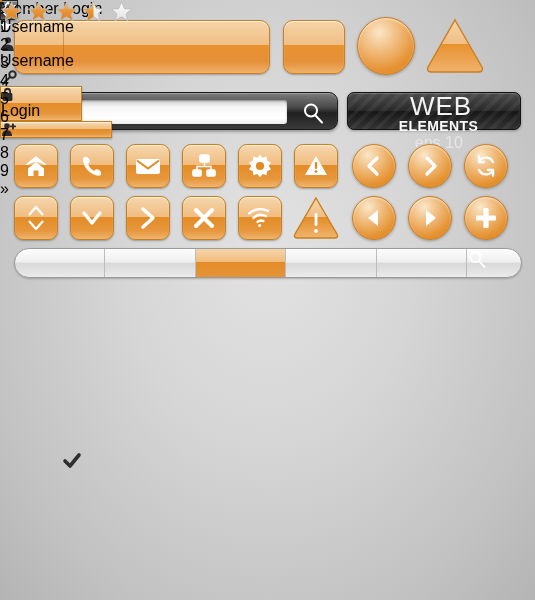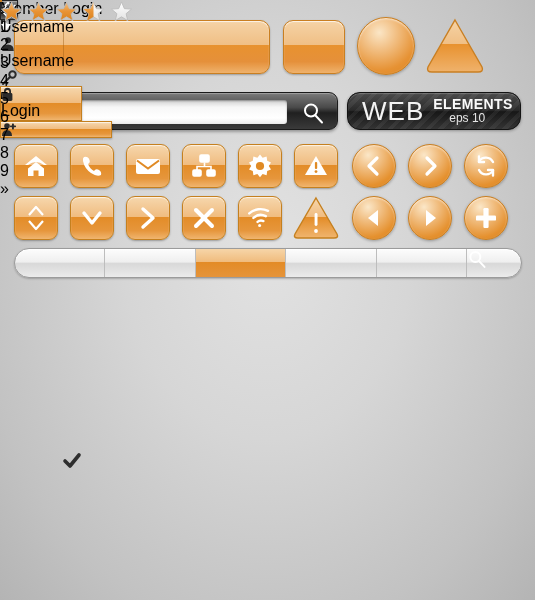--- a/index.html
+++ b/index.html
@@ -50,31 +50,31 @@
     border:1px solid #1a1a1a;
     box-shadow:inset 0 1px 1px rgba(255,255,255,.3), 0 2px 3px rgba(0,0,0,.3);}
   #search-input{position:absolute;left:16px;top:7px;width:256px;height:24px;border-radius:3px;
     background:linear-gradient(to bottom,#cfcfcf 0%,#f7f7f7 30%,#ffffff 75%,#ededed 100%);
     border:1px solid #8e8e8e;border:0;
     box-shadow:inset 0 1px 2px rgba(0,0,0,.35);
     font-family:"Liberation Sans",sans-serif;font-size:11px;color:#333;padding:0 6px;box-sizing:border-box;}
   #search-go{position:absolute;right:12px;top:8px;width:24px;height:24px;}
 
   
-  #badge{left:347px;top:92px;width:174px;height:38px;border-radius:13px;
+  #badge{left:347px;top:92px;width:174px;height:38px;border-radius:7px;
     background-color:#2c2c2c;
     background-image:repeating-linear-gradient(-45deg, rgba(255,255,255,.055) 0 4px, rgba(0,0,0,0) 4px 9px),
       linear-gradient(to bottom,#4b4b4b 0%,#2a2a2a 48%,#171717 52%,#343434 100%);
     border:1px solid #131313;
     box-shadow:inset 0 1px 1px rgba(255,255,255,.22),0 1px 3px rgba(0,0,0,.3);
-    display:flex;align-items:center;}
+    display:flex;align-items:center;flex-direction:column;}
   #badge .w{color:#f3f3f3;font-size:26px;letter-spacing:1px;margin-left:14px;line-height:1;}
   #badge .sub{margin-left:9px;line-height:1.08;}
   #badge .e{color:#fafafa;font-size:14px;font-weight:bold;letter-spacing:.4px;display:block;}
-  #badge .v{color:#e6e6e6;font-size:12px;display:block;margin-left:16px;}
+  #badge .v{color:#e6e6e6;font-size:16px;display:block;margin-left:16px;}
 
   
   .icobtn{width:44px;height:44px;border-radius:9px;}
   .icorn{width:44px;height:44px;border-radius:50%;
     background:radial-gradient(circle at 36% 24%, #fbe7c8 0%, #f1bf83 32%, #e5912f 72%, #d8821f 100%);
     border:1px solid #c97f22;
     box-shadow:inset 0 1px 2px rgba(255,255,255,.6),0 1px 3px rgba(0,0,0,.3);}
   .icobtn .ico,.icorn .ico,.icotr .ico{position:absolute;left:0;right:0;top:0;bottom:0;
     display:flex;align-items:center;justify-content:center;}
   .icotr{width:48px;height:44px;}

